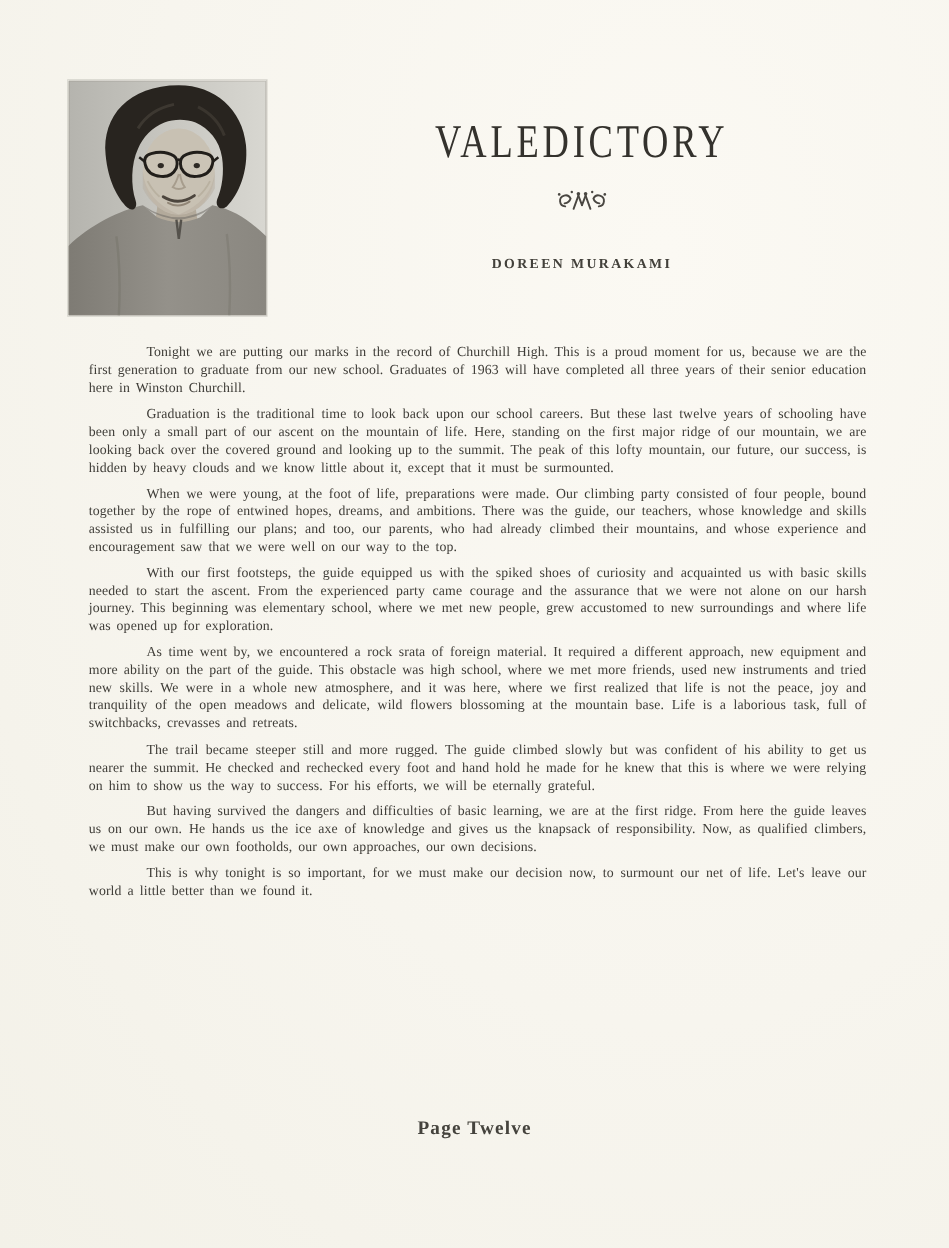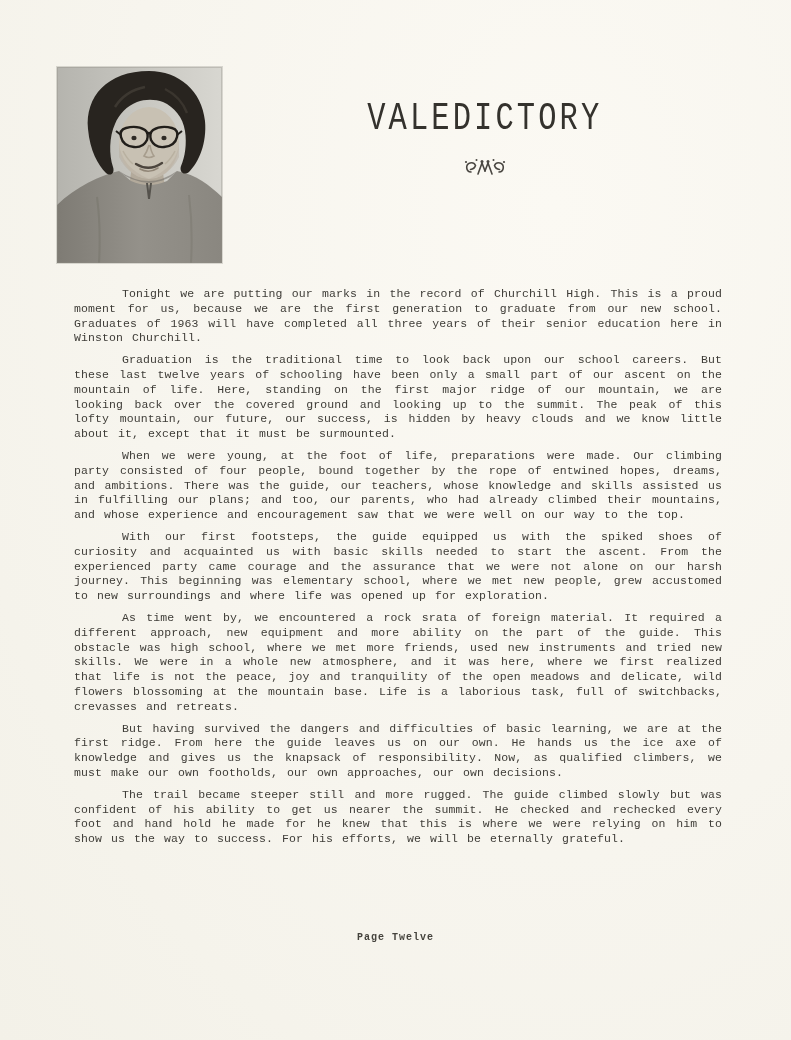--- a/index.html
+++ b/index.html
@@ -2,21 +2,21 @@
 <html><head>
 <meta charset="utf-8">
 <style>
   html,body { margin:0; padding:0; background:#e8e6df; }
   .page {
     position:relative;
     width:791px; height:1040px;
     margin:0 auto;
     background:#f8f6ef;
     background-image: radial-gradient(ellipse at 70% 20%, #fbf9f3 0%, #f7f5ee 55%, #f3f1e8 100%);
-    font-family:Liberation Mono, monospace;
+    font-family:Liberation Serif, serif;
     color:#3e3c37;
     overflow:hidden;
   }
   .photo {
     position:absolute; left:57px; top:67px;
     width:165px; height:196px;
     box-shadow:0 0 0 1px rgba(120,118,110,0.25);
   }
   .photo svg { display:block; width:100%; height:100%; }
   .header {
@@ -51,21 +51,21 @@
     line-height:14.8px;
     text-align:justify;
     text-indent:48px;
     word-spacing:2px;
     letter-spacing:0.1px;
     color:#3e3c37;
   }
   .footer {
     position:absolute; left:0; top:932px; width:791px;
     text-align:center;
-    font-size:10px;
+    font-size:16px;
     font-weight:bold;
     letter-spacing:1px;
     color:#45433d;
   }
 </style>
 </head>
 <body>
 
 <div class="page">
 
@@ -143,27 +143,29 @@
         <g fill="#4a4742">
           <circle cx="28" cy="5.5" r="1.5"></circle>
           <circle cx="34" cy="5.5" r="1.5"></circle>
           <circle cx="22.5" cy="4" r="1"></circle>
           <circle cx="39.5" cy="4" r="1"></circle>
           <circle cx="12" cy="6" r="1.1"></circle>
           <circle cx="50" cy="6" r="1.1"></circle>
         </g>
       </svg>
     </div>
+    <div class="author">DOREEN MURAKAMI</div>
   </div>
 
   <div class="body-text">
     <p>Tonight we are putting our marks in the record of Churchill High.  This is a proud moment for us, because we are the first generation to graduate from our new school.  Graduates of 1963 will have completed all three years of their senior education here in Winston Churchill.</p>
     <p>Graduation is the traditional time to look back upon our school careers.  But these last twelve years of schooling have been only a small part of our ascent on the mountain of life.  Here, standing on the first major ridge of our mountain, we are looking back over the covered ground and looking up to the summit.  The peak of this lofty mountain, our future, our success, is hidden by heavy clouds and we know little about it, except that it must be surmounted.</p>
     <p>When we were young, at the foot of life, preparations were made.  Our climbing party consisted of four people, bound together by the rope of entwined hopes, dreams, and ambitions.  There was the guide, our teachers, whose knowledge and skills assisted us in fulfilling our plans; and too, our parents, who had already climbed their mountains, and whose experience and encouragement saw that we were well on our way to the top.</p>
     <p>With our first footsteps, the guide equipped us with the spiked shoes of curiosity and acquainted us with basic skills needed to start the ascent.  From the experienced party came courage and the assurance that we were not alone on our harsh journey.  This beginning was elementary school, where we met new people, grew accustomed to new surroundings and where life was opened up for exploration.</p>
     <p>As time went by, we encountered a rock srata of foreign material.  It required a different approach, new equipment and more ability on the part of the guide.  This obstacle was high school, where we met more friends, used new instruments and tried new skills.  We were in a whole new atmosphere, and it was here, where we first realized that life is not the peace, joy and tranquility of the open meadows and delicate, wild flowers blossoming at the mountain base.  Life is a laborious task, full of switchbacks, crevasses and retreats.</p>
+    <p>The trail became steeper still and more rugged.  The guide climbed slowly but was confident of his ability to get us nearer the summit.  He checked and rechecked every foot and hand hold he made for he knew that this is where we were relying on him to show us the way to success.  For his efforts, we will be eternally grateful.</p>
     <p>But having survived the dangers and difficulties of basic learning, we are at the first ridge.  From here the guide leaves us on our own.  He hands us the ice axe of knowledge and gives us the knapsack of responsibility.  Now, as qualified climbers, we must make our own footholds, our own approaches, our own decisions.</p>
-    <p>The trail became steeper still and more rugged.  The guide climbed slowly but was confident of his ability to get us nearer the summit.  He checked and rechecked every foot and hand hold he made for he knew that this is where we were relying on him to show us the way to success.  For his efforts, we will be eternally grateful.</p>
+    <p>This is why tonight is so important, for we must make our decision now, to surmount our net of life.  Let's leave our world a little better than we found it.</p>
   </div>
 
   <div class="footer">Page Twelve</div>
 
 </div>
 
 </body></html>

